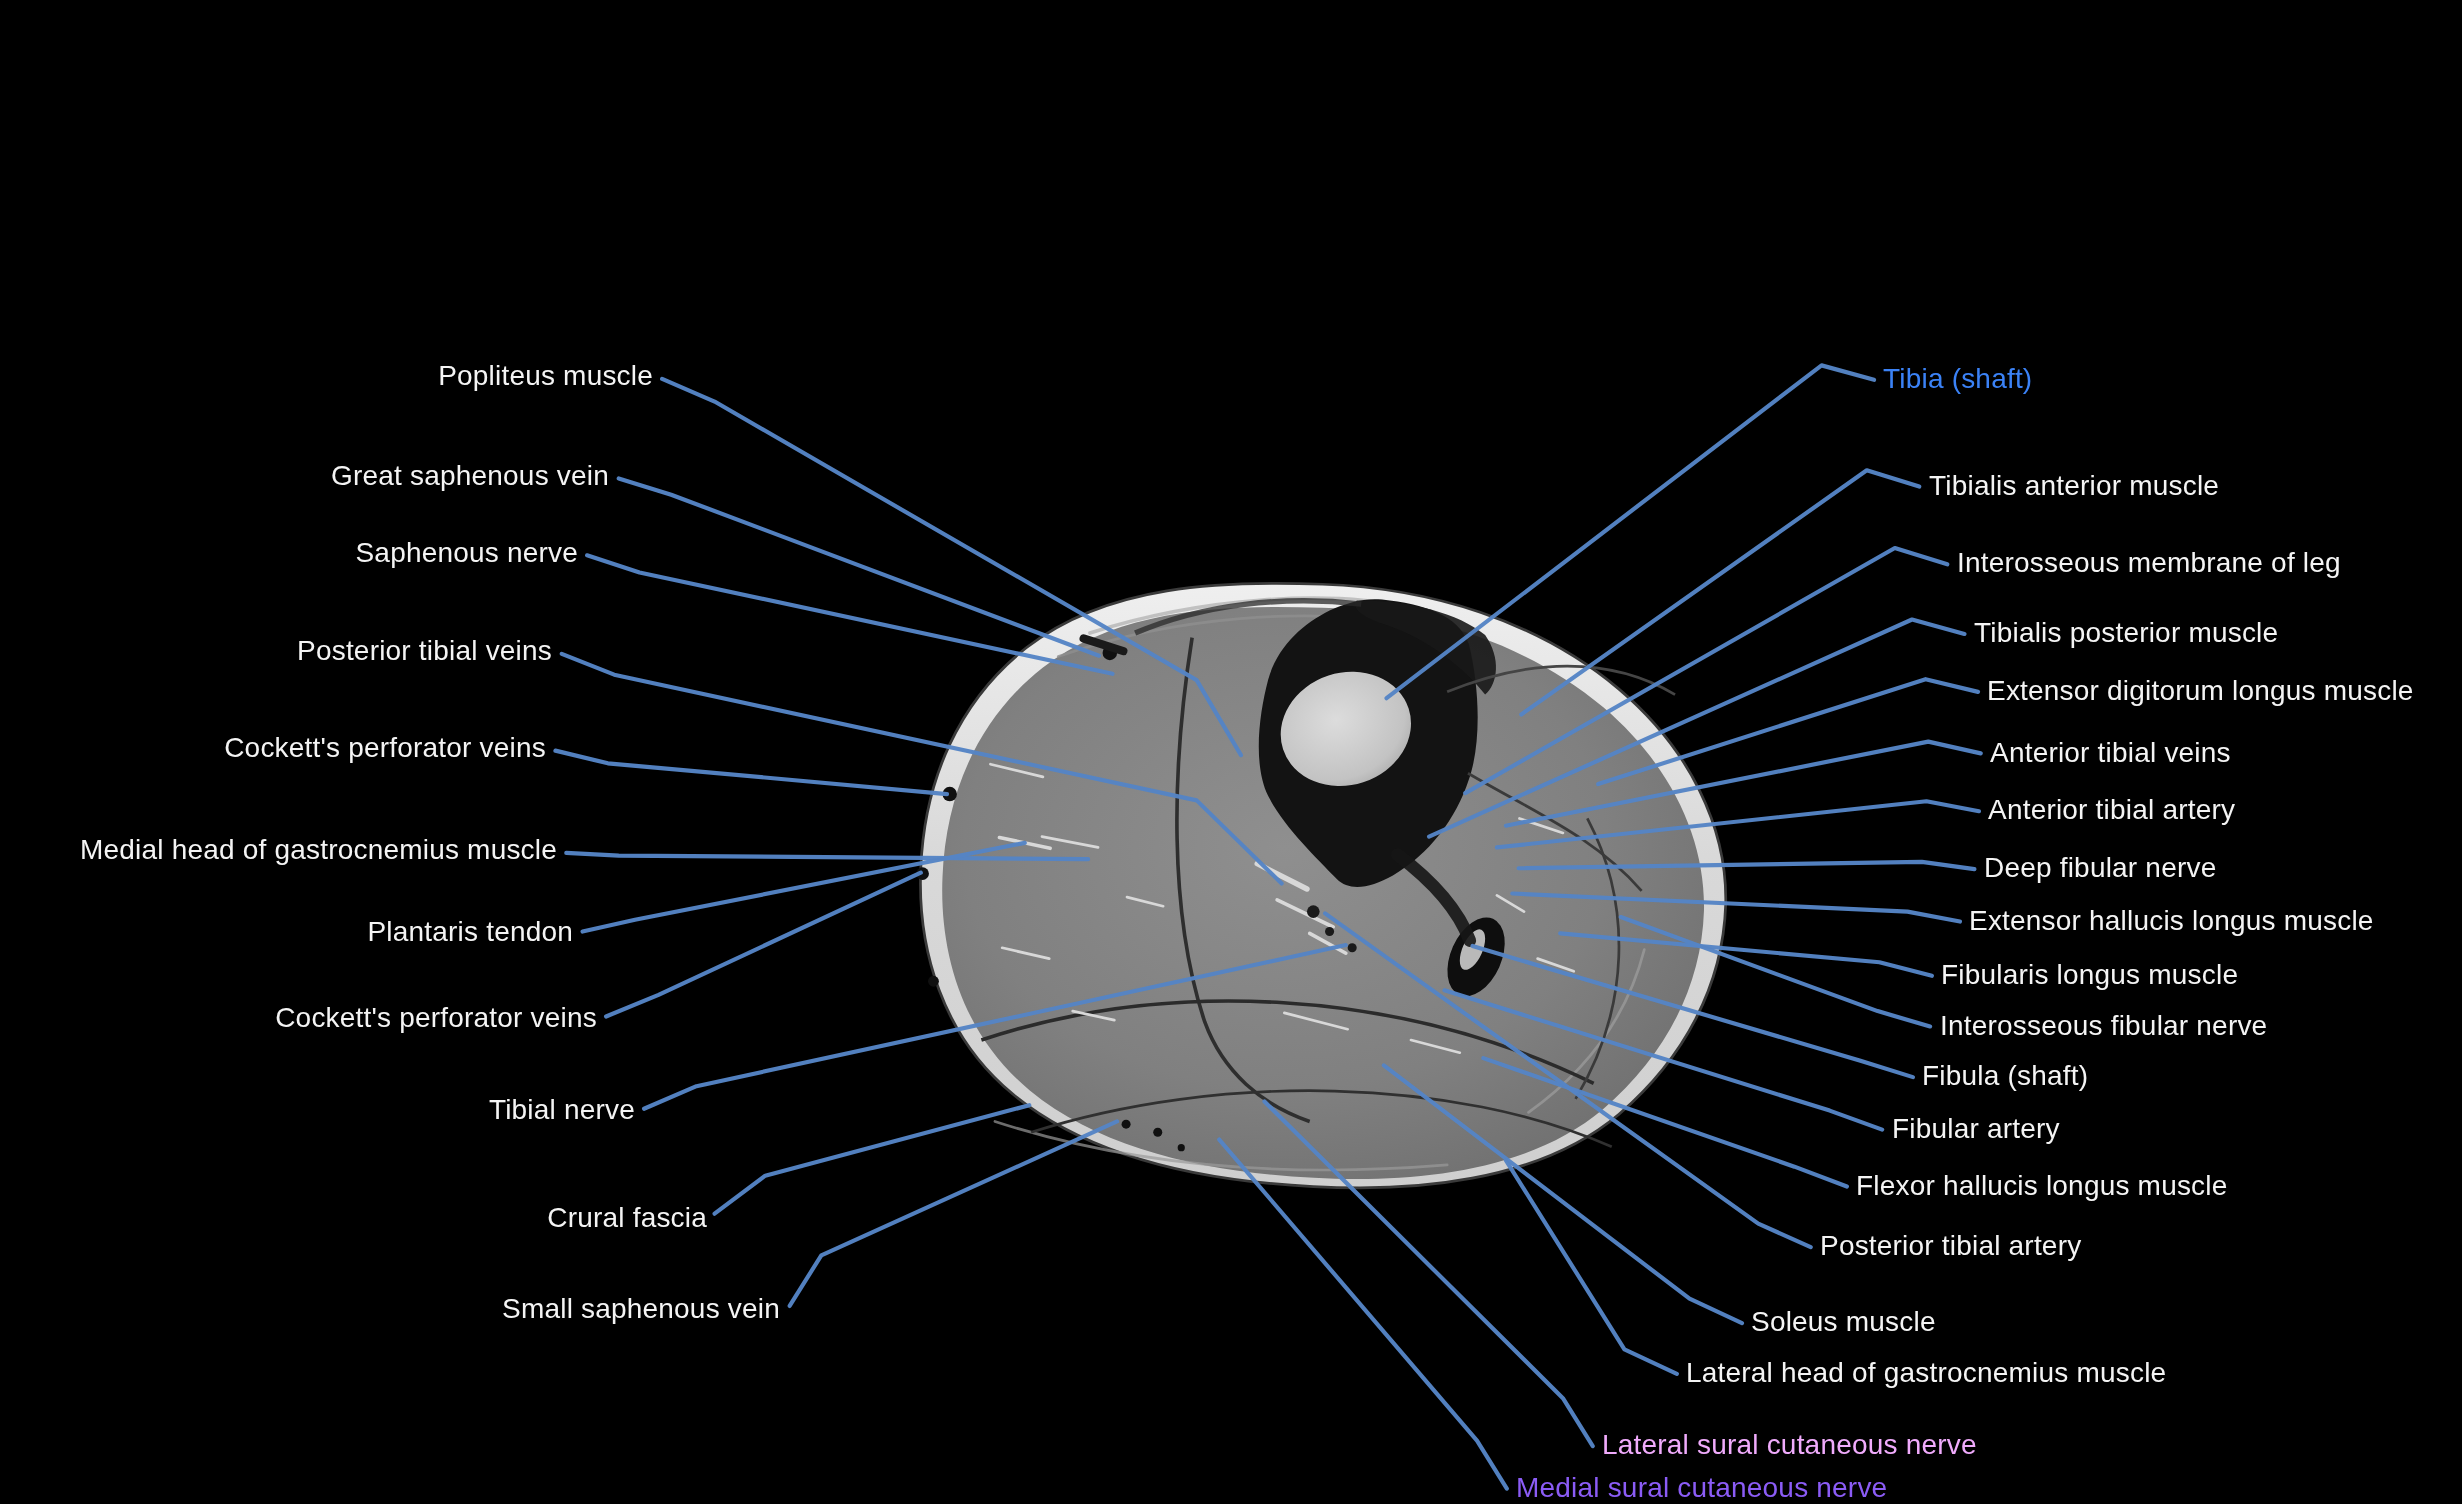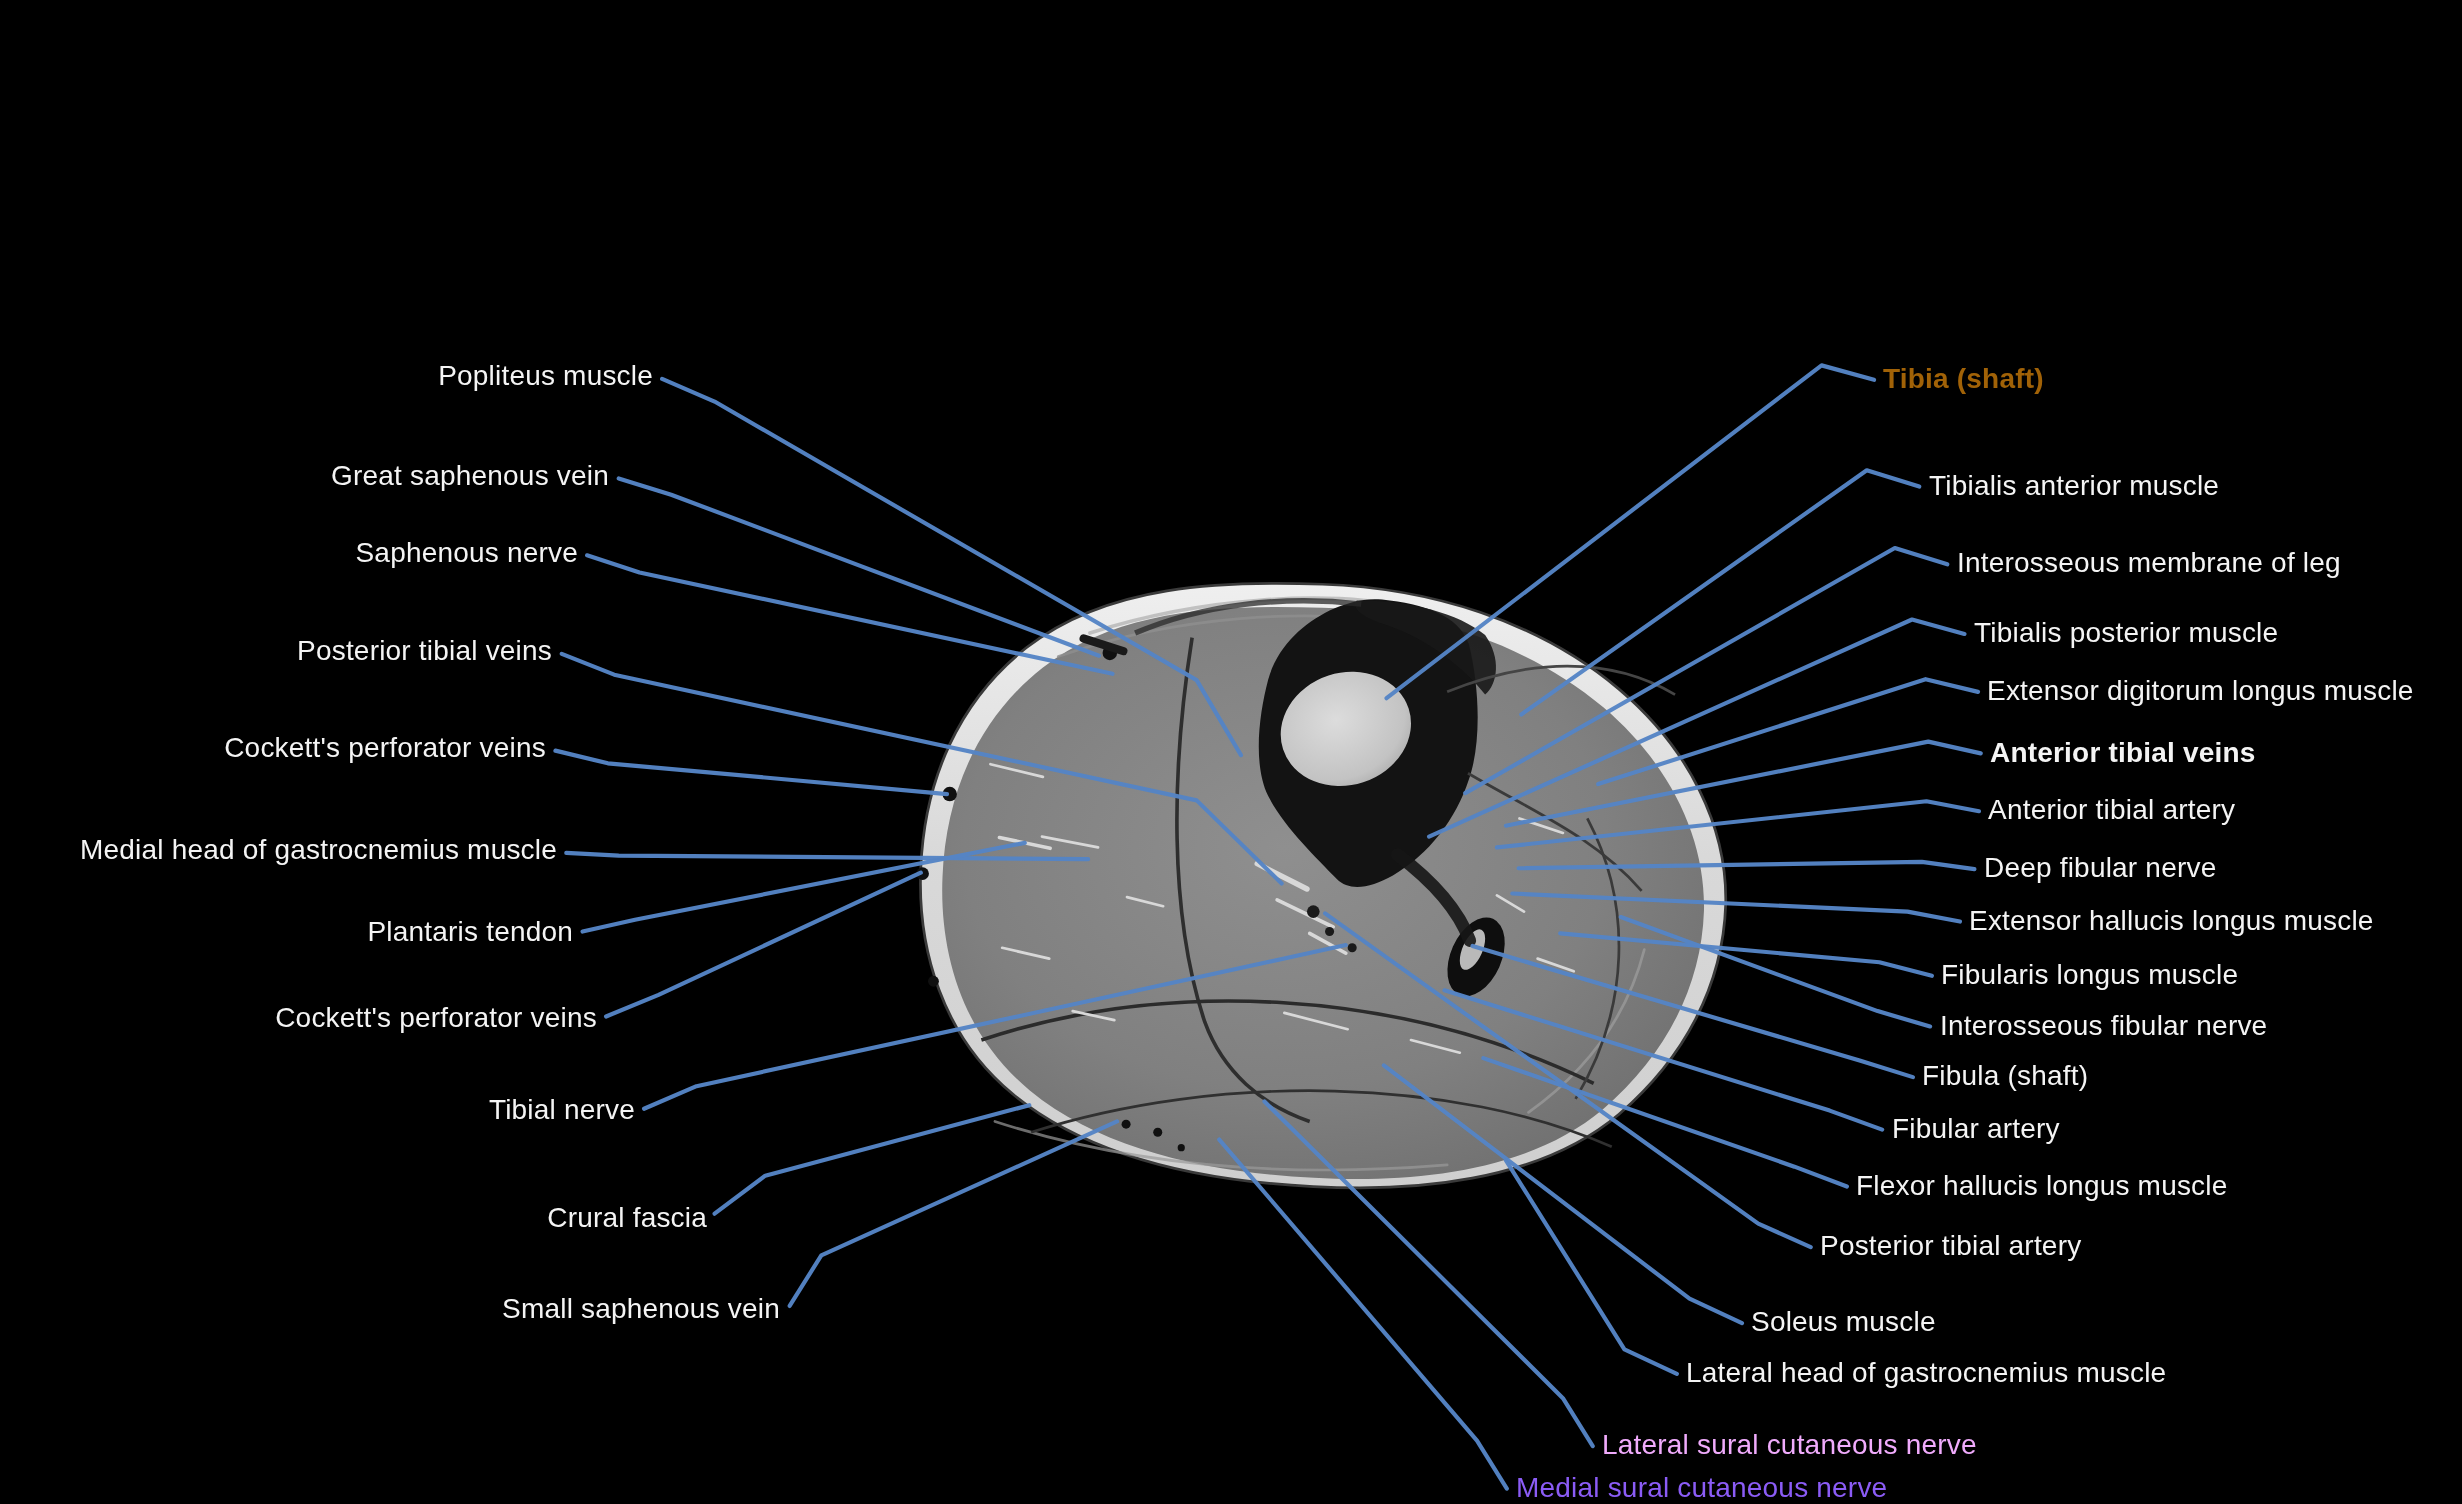--- a/index.html
+++ b/index.html
@@ -183,26 +183,26 @@
       <div class="label" style="right: 1853px; top: 477px; color: rgb(244, 244, 244);">Great saphenous vein</div>
       <div class="label" style="right: 1884px; top: 554px; color: rgb(244, 244, 244);">Saphenous nerve</div>
       <div class="label" style="right: 1910px; top: 652px; color: rgb(244, 244, 244); margin-left: 23px;">Posterior tibial veins</div>
       <div class="label" style="right: 1916px; top: 749px; color: rgb(244, 244, 244);">Cockett's perforator veins</div>
       <div class="label" style="right: 1905px; top: 851px; color: rgb(244, 244, 244);">Medial head of gastrocnemius muscle</div>
       <div class="label" style="right: 1889px; top: 933px; color: rgb(244, 244, 244);">Plantaris tendon</div>
       <div class="label" style="right: 1865px; top: 1019px; color: rgb(244, 244, 244);">Cockett's perforator veins</div>
       <div class="label" style="right: 1827px; top: 1111px; color: rgb(244, 244, 244);">Tibial nerve</div>
       <div class="label" style="right: 1755px; top: 1219px; color: rgb(244, 244, 244);">Crural fascia</div>
       <div class="label" style="right: 1682px; top: 1310px; color: rgb(244, 244, 244);">Small saphenous vein</div>
-      <div class="label" style="left: 1883px; top: 380px; color: #a16207; font-weight: bold;">Tibia (shaft)</div>
+      <div class="label" style="left: 1883px; top: 380px; color: #3b82f6;">Tibia (shaft)</div>
       <div class="label" style="left: 1929px; top: 487px; color: rgb(244, 244, 244);">Tibialis anterior muscle</div>
       <div class="label" style="left: 1957px; top: 564px; color: rgb(244, 244, 244);">Interosseous membrane of leg</div>
       <div class="label" style="left: 1974px; top: 634px; color: rgb(244, 244, 244);">Tibialis posterior muscle</div>
       <div class="label" style="left: 1987px; top: 692px; color: rgb(244, 244, 244);">Extensor digitorum longus muscle</div>
-      <div class="label" style="left: 1990px; top: 754px; color: rgb(244, 244, 244); font-weight: bold;">Anterior tibial veins</div>
+      <div class="label" style="left: 1990px; top: 754px; color: rgb(244, 244, 244);">Anterior tibial veins</div>
       <div class="label" style="left: 1988px; top: 811px; color: rgb(244, 244, 244);">Anterior tibial artery</div>
       <div class="label" style="left: 1984px; top: 869px; color: rgb(244, 244, 244);">Deep fibular nerve</div>
       <div class="label" style="left: 1969px; top: 922px; color: rgb(244, 244, 244);">Extensor hallucis longus muscle</div>
       <div class="label" style="left: 1941px; top: 976px; color: rgb(244, 244, 244);">Fibularis longus muscle</div>
       <div class="label" style="left: 1940px; top: 1027px; color: rgb(244, 244, 244);">Interosseous fibular nerve</div>
       <div class="label" style="left: 1922px; top: 1077px; color: rgb(244, 244, 244);">Fibula (shaft)</div>
       <div class="label" style="left: 1892px; top: 1130px; color: rgb(244, 244, 244);">Fibular artery</div>
       <div class="label" style="left: 1856px; top: 1187px; color: rgb(244, 244, 244);">Flexor hallucis longus muscle</div>
       <div class="label" style="left: 1820px; top: 1247px; color: rgb(244, 244, 244);">Posterior tibial artery</div>
       <div class="label" style="left: 1751px; top: 1323px; color: rgb(244, 244, 244);">Soleus muscle</div>

